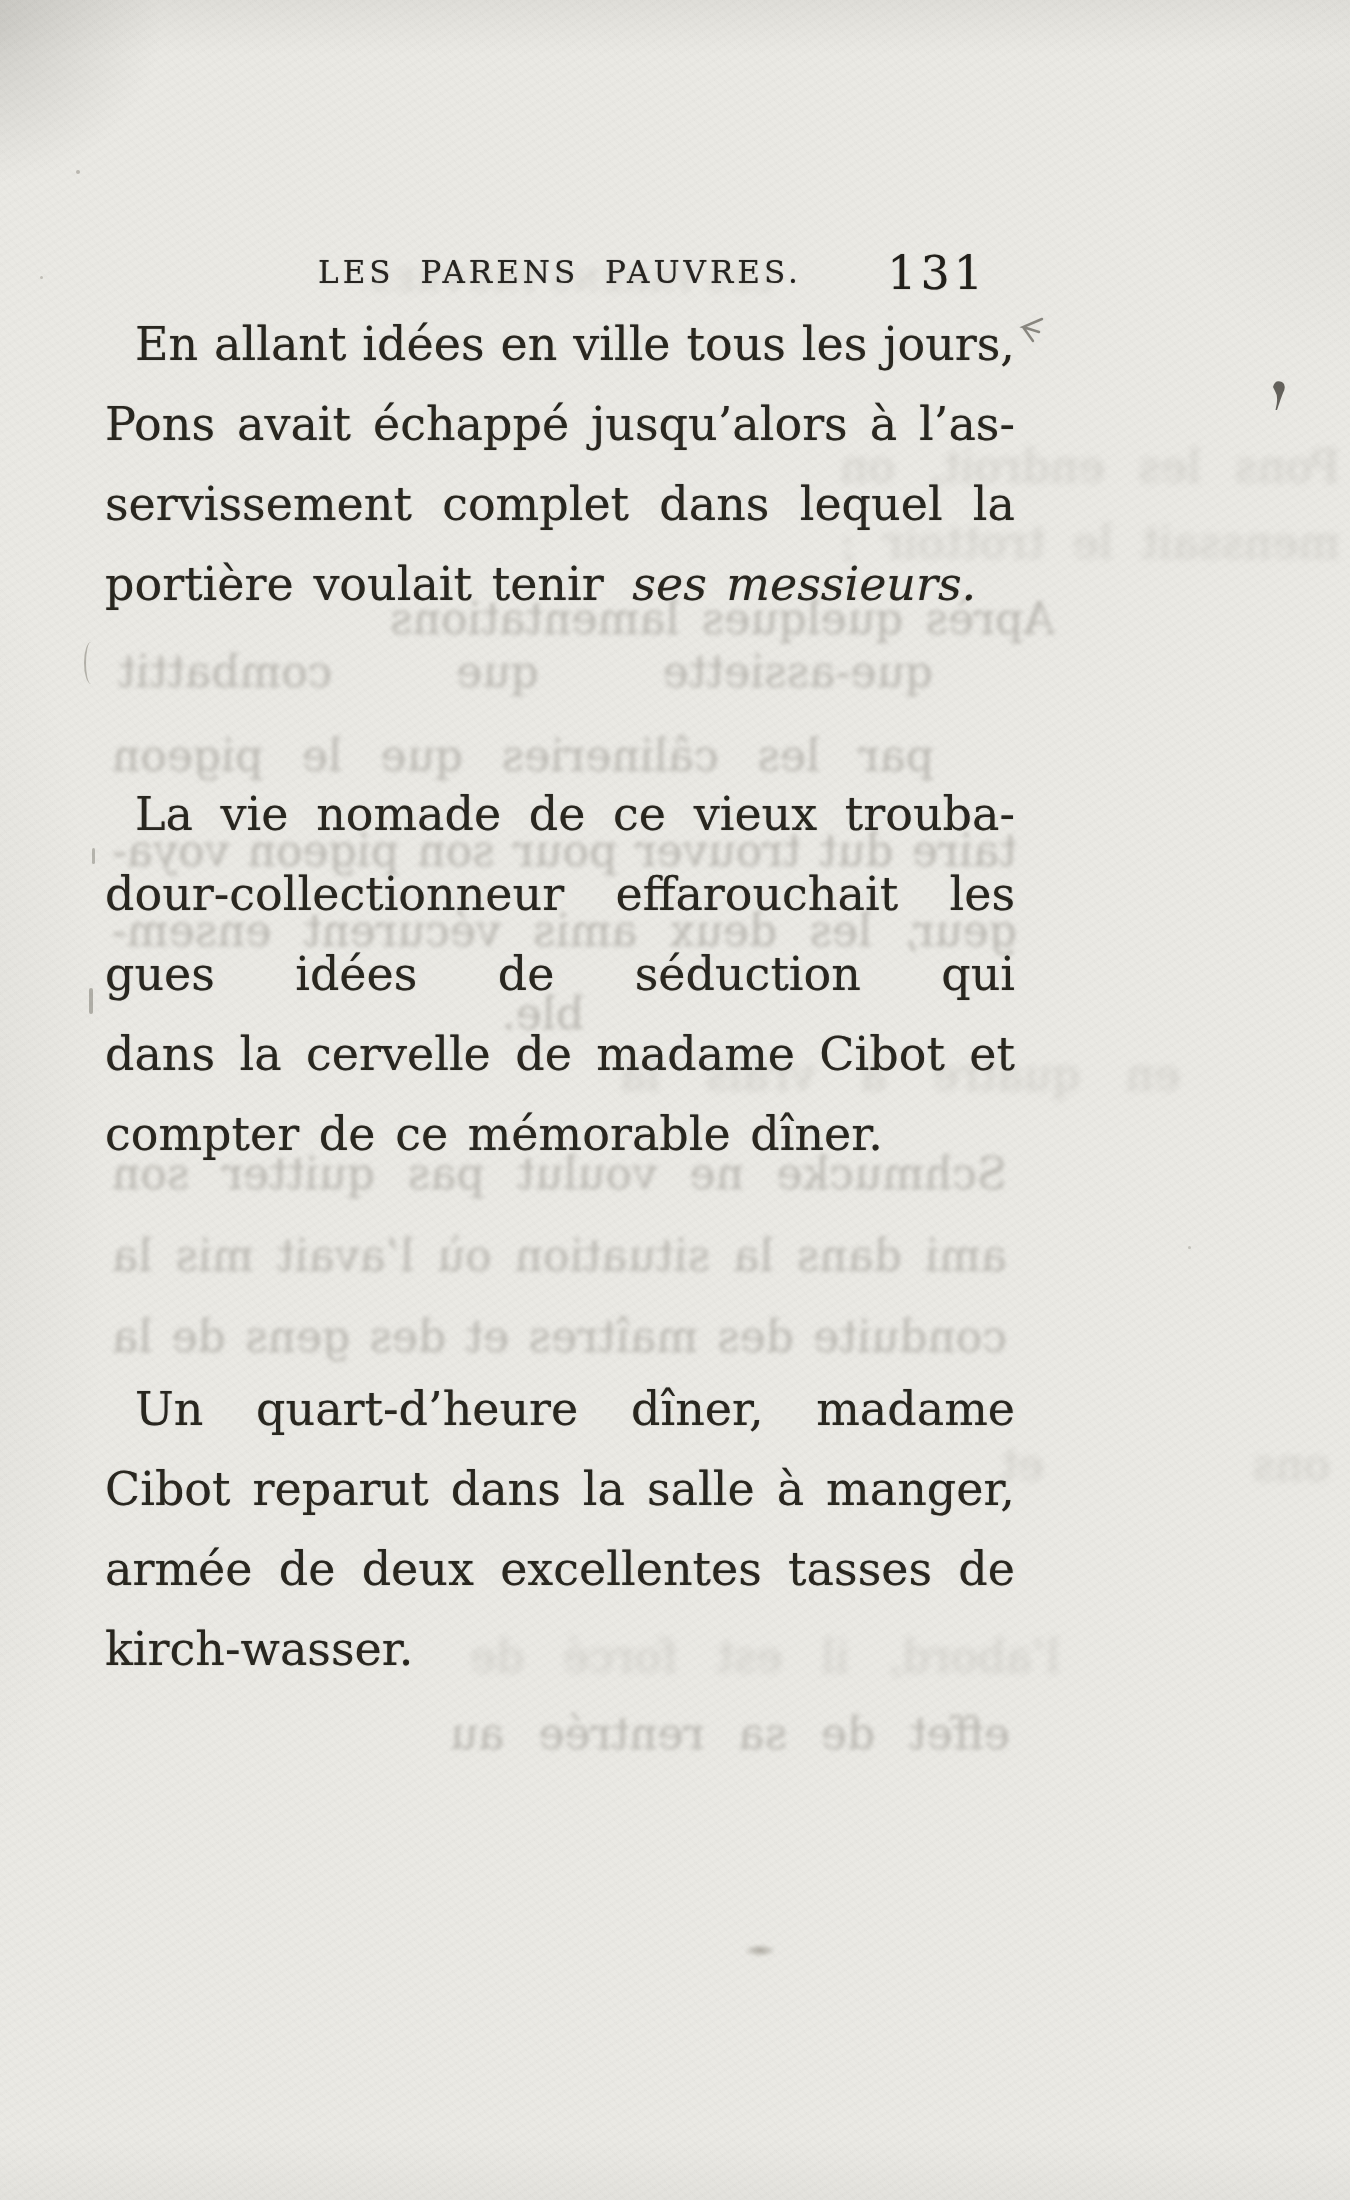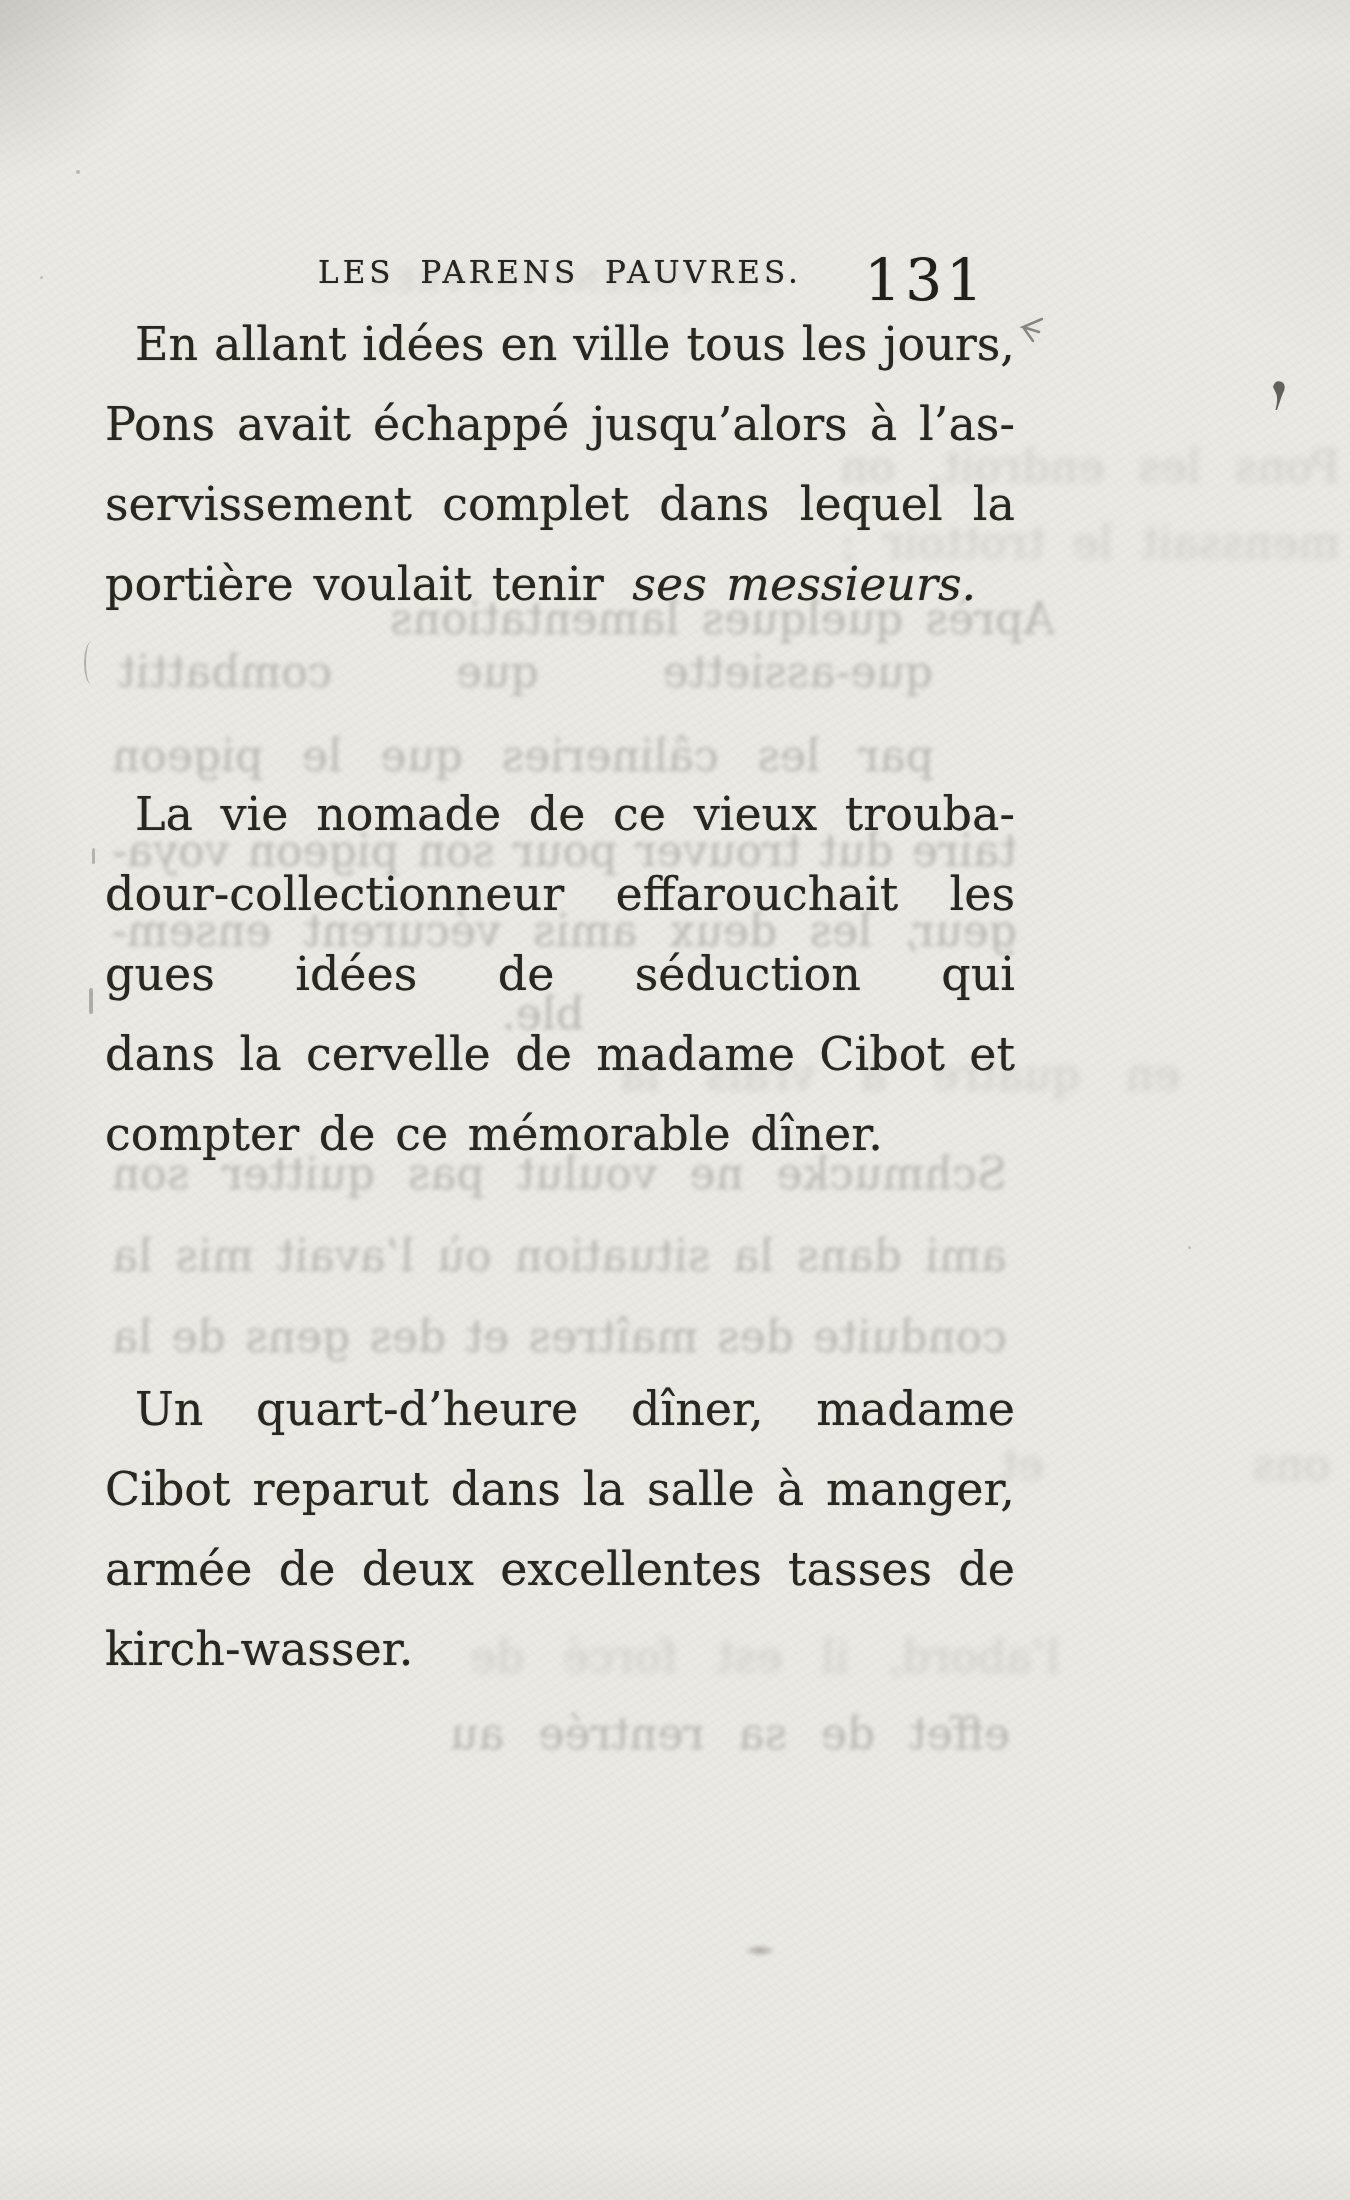--- a/index.html
+++ b/index.html
@@ -16,21 +16,21 @@
       repeating-linear-gradient(-31deg, rgba(40,38,34,.010) 0 3px, transparent 3px 8px),
       #eae9e4;
   }
   
   .head{position:absolute;top:242px;left:105px;width:910px;height:60px;margin-top:12px;}
   .head-title{
     display:block;text-align:center;font-size:31px;letter-spacing:4px;word-spacing:12px;
     color:#262420;text-shadow:0 0 1px rgba(30,28,22,.6);
   }
   .folio{
-    position:absolute;right:28px;top:-8px;font-size:58px;color:#211f1a;
+    position:absolute;right:28px;top:-8px;font-size:46px;color:#211f1a;
     text-shadow:0 0 1px rgba(30,28,22,.6);letter-spacing:4px;
   }
   
   .para{position:absolute;left:105px;width:910px;color:#28261f;
         font-size:46px;line-height:80px;text-shadow:0 0 1px rgba(32,29,23,.55);}
   .p1{top:304px;} .p2{top:774px;} .p3{top:1369px;}
   .tline{display:block;height:80px;overflow:hidden;}
   .just{text-align:justify;text-align-last:justify;}
   .last{text-align:left;word-spacing:5px;}
   .indent{text-indent:30px;}

